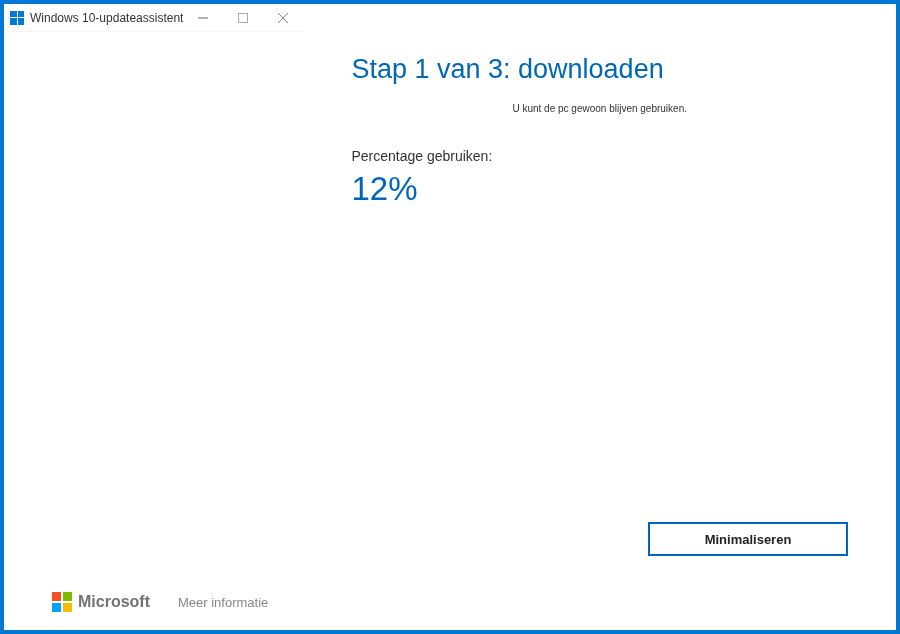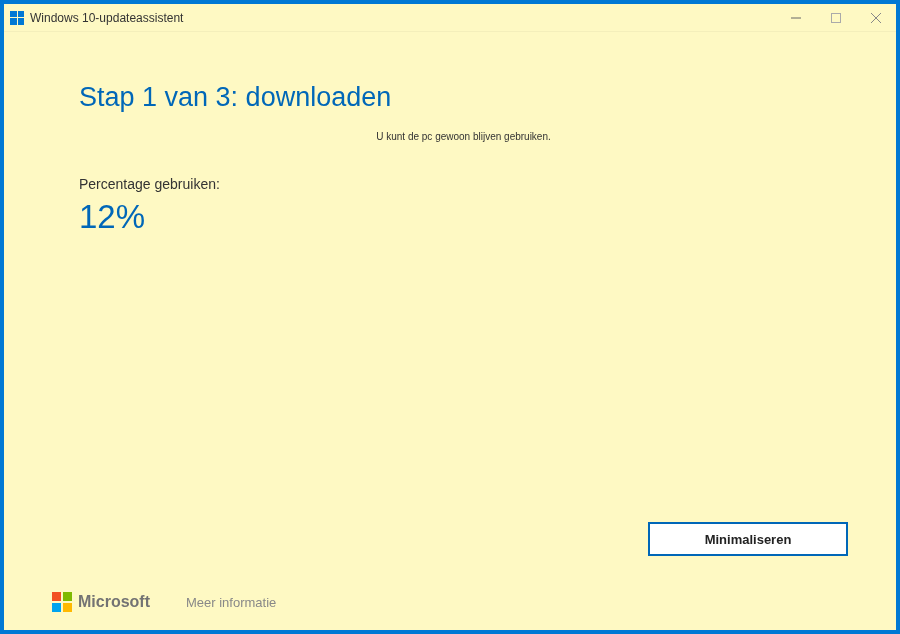--- a/index.html
+++ b/index.html
@@ -5,25 +5,25 @@
     * { box-sizing: border-box; margin: 0; padding: 0; }
     body {
       font-family: "Segoe UI", Tahoma, sans-serif;
       background: #0078d4;
       width: 900px;
       height: 634px;
       overflow: hidden;
       padding: 4px;
     }
     .window {
-      background: #fef9c3;
+      background: #ffffff;
       width: 100%;
       height: 100%;
       display: flex;
-      flex-direction: column;
+      flex-direction: row;
       position: relative;
     }
     .titlebar {
       height: 28px;
       display: flex;
       align-items: center;
       justify-content: space-between;
       padding: 0 0 0 6px;
       border-bottom: 1px solid rgba(0,0,0,0.04);
     }
@@ -56,21 +56,20 @@
       align-items: center;
       justify-content: center;
       color: #666;
       font-size: 10px;
     }
     .content {
       flex: 1;
       padding: 50px 48px 0 48px;
       display: flex;
       flex-direction: column;
-      margin-left: 27px;
     }
     .heading {
       font-size: 27px;
       font-weight: 400;
       color: #0067b8;
       margin-bottom: 18px;
     }
     .subtext {
       font-size: 10px;
       color: #333;
@@ -110,21 +109,21 @@
     .btn.primary {
       border: 2px solid #0067b8;
       text-align: center;
     }
     .footer {
       position: absolute;
       bottom: 18px;
       left: 48px;
       display: flex;
       align-items: center;
-      gap: 36px;
+      gap: 28px;
     }
     .ms-logo {
       display: flex;
       align-items: center;
       gap: 6px;
     }
     .ms-squares {
       width: 20px;
       height: 20px;
       display: grid;

